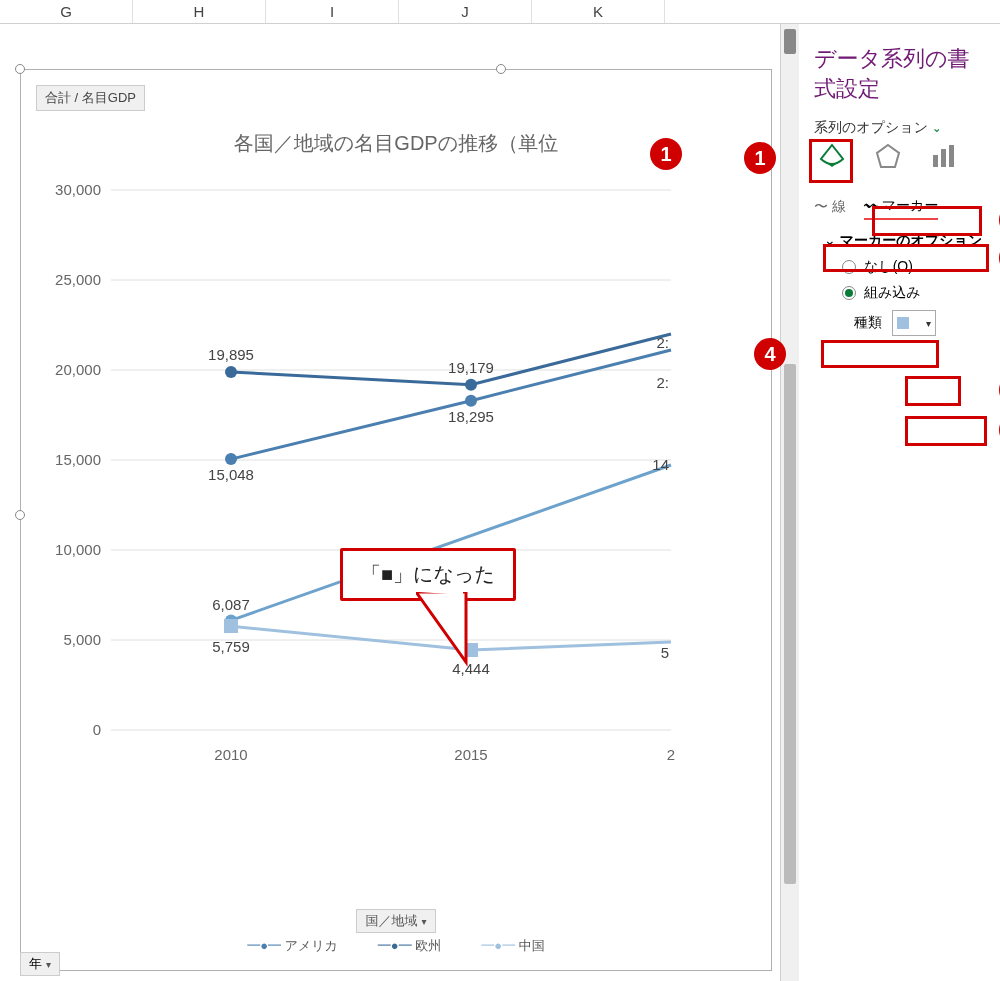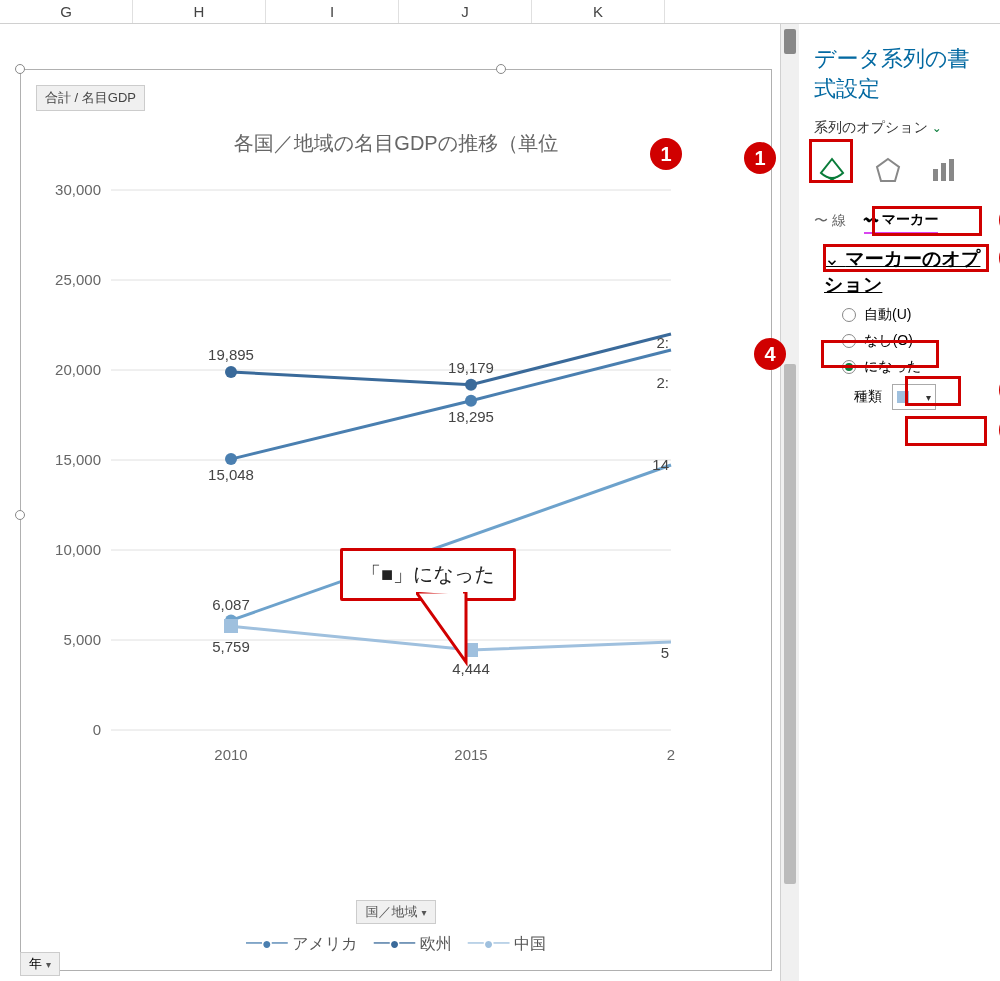--- a/index.html
+++ b/index.html
@@ -125,22 +125,22 @@
   border:1px solid #ccc;
   padding:2px 8px;
   font-size:13px;
   display:inline-flex;
   align-items:center;
   gap:4px;
 }
 .tri { font-size:10px; color:#555; }
 
 
-.pane-title { font-size:22px; color:#0369a1; margin-bottom:15px; }
-.pane-sub { font-size:14px; color:#333; margin-bottom:15px; }
+.pane-title { font-size:22px; color:#701a75; margin-bottom:15px; }
+.pane-sub { font-size:14px; color:#333; margin-bottom:1px; }
 .pane-sub .carat { color:#0a7c3a; font-size:12px; }
 .icon-row { display:flex; gap:20px; margin-bottom:20px; align-items:center; }
 .icon-box {
   width:36px; height:36px;
   display:flex; align-items:center; justify-content:center;
 }
 .tab-row { display:flex; gap:18px; margin-bottom:12px; font-size:14px; align-items:center; }
 .tab-item { padding-bottom:3px; }
 .option-row { display:flex; align-items:center; gap:8px; font-size:14px; margin:8px 0 8px 28px; }
 .radio {
@@ -267,27 +267,27 @@
 
       <div class="annot-callout" style="top:478px; left:319px;">
         <span>「■」になった</span>
       </div>
       <svg style="position:absolute; top:522px; left:395px; width:60px; height:80px">
         <polygon points="0,0 50,0 50,70" fill="#fff" stroke="#d00000" stroke-width="3"></polygon>
         <polygon points="3,0 47,0 47,3" fill="#fff"></polygon>
       </svg>
 
       <div class="legend-area">
-        <div style="margin-bottom:10px">
+        <div style="margin-bottom:4px">
           <span class="filter-btn">
             <span>国／地域</span>
               <span class="tri">▾</span>
           </span>
         </div>
-        <div style="font-size:16px; color:#555; display:flex; justify-content:center; gap:16px;">
+        <div style="font-size:13px; color:#555; display:flex; justify-content:center; gap:40px;">
           <span><span style="color:#4a7fb0">━●━</span> <span>アメリカ</span></span>
           <span><span style="color:#3a6a9a">━●━</span> <span>欧州</span></span>
           <span><span style="color:#9fc0de">━●━</span> <span>中国</span></span>
         </div>
       </div>
     </div>
 
     <div class="year-filter">
       <span class="filter-btn">
         <span>年</span>
@@ -325,42 +325,38 @@
           <rect x="10" y="6" width="5" height="18" fill="#888"></rect>
           <rect x="18" y="2" width="5" height="22" fill="#888"></rect>
         </svg>
       </div>
     </div>
     <div class="hl" style="top:115px; left:10px; width:44px; height:44px"></div>
     <div class="num-badge" style="top:118px; left:-55px">1</div>
 
     <div class="tab-row">
       <span style="color:#666">〜 <span>線</span></span>
-      <span class="tab-item" style="border-bottom:2px solid #d946ef; font-weight:bold">〰 <span>マーカー</span></span>
+      <span class="tab-item" style="border-bottom:2px solid #ef4444; font-weight:normal">〰 <span>マーカー</span></span>
     </div>
     <div class="hl" style="top:182px; left:73px; width:110px; height:30px"></div>
     <div class="num-badge" style="top:180px; left:200px">2</div>
 
-    <div style="margin-left:10px; font-size:19px; margin-top:6px;text-decoration:underline;">
+    <div style="margin-left:10px; font-size:14px; margin-top:6px;">
       <span>⌄ <span style="font-weight:bold">マーカーのオプション</span></span>
     </div>
     <div class="hl" style="top:220px; left:24px; width:166px; height:28px"></div>
     <div class="num-badge" style="top:218px; left:200px">3</div>
 
-    <div class="option-row">
-      <span class="radio"></span>
-        <span>自動(U)</span>
-    </div>
     <div class="option-row">
       <span class="radio"></span>
         <span>なし(O)</span>
     </div>
     <div class="option-row">
       <span class="radio checked"></span>
-        <span>になった</span>
+        <span>組み込み</span>
     </div>
     <div class="hl" style="top:316px; left:22px; width:118px; height:28px"></div>
     <div class="num-badge" style="top:314px; left:-45px">4</div>
 
     <div class="type-row">
       <span>種類</span>
       <span class="type-select">
         <span class="sq-marker"></span>
         <span class="carat-dn">▾</span>
       </span>

